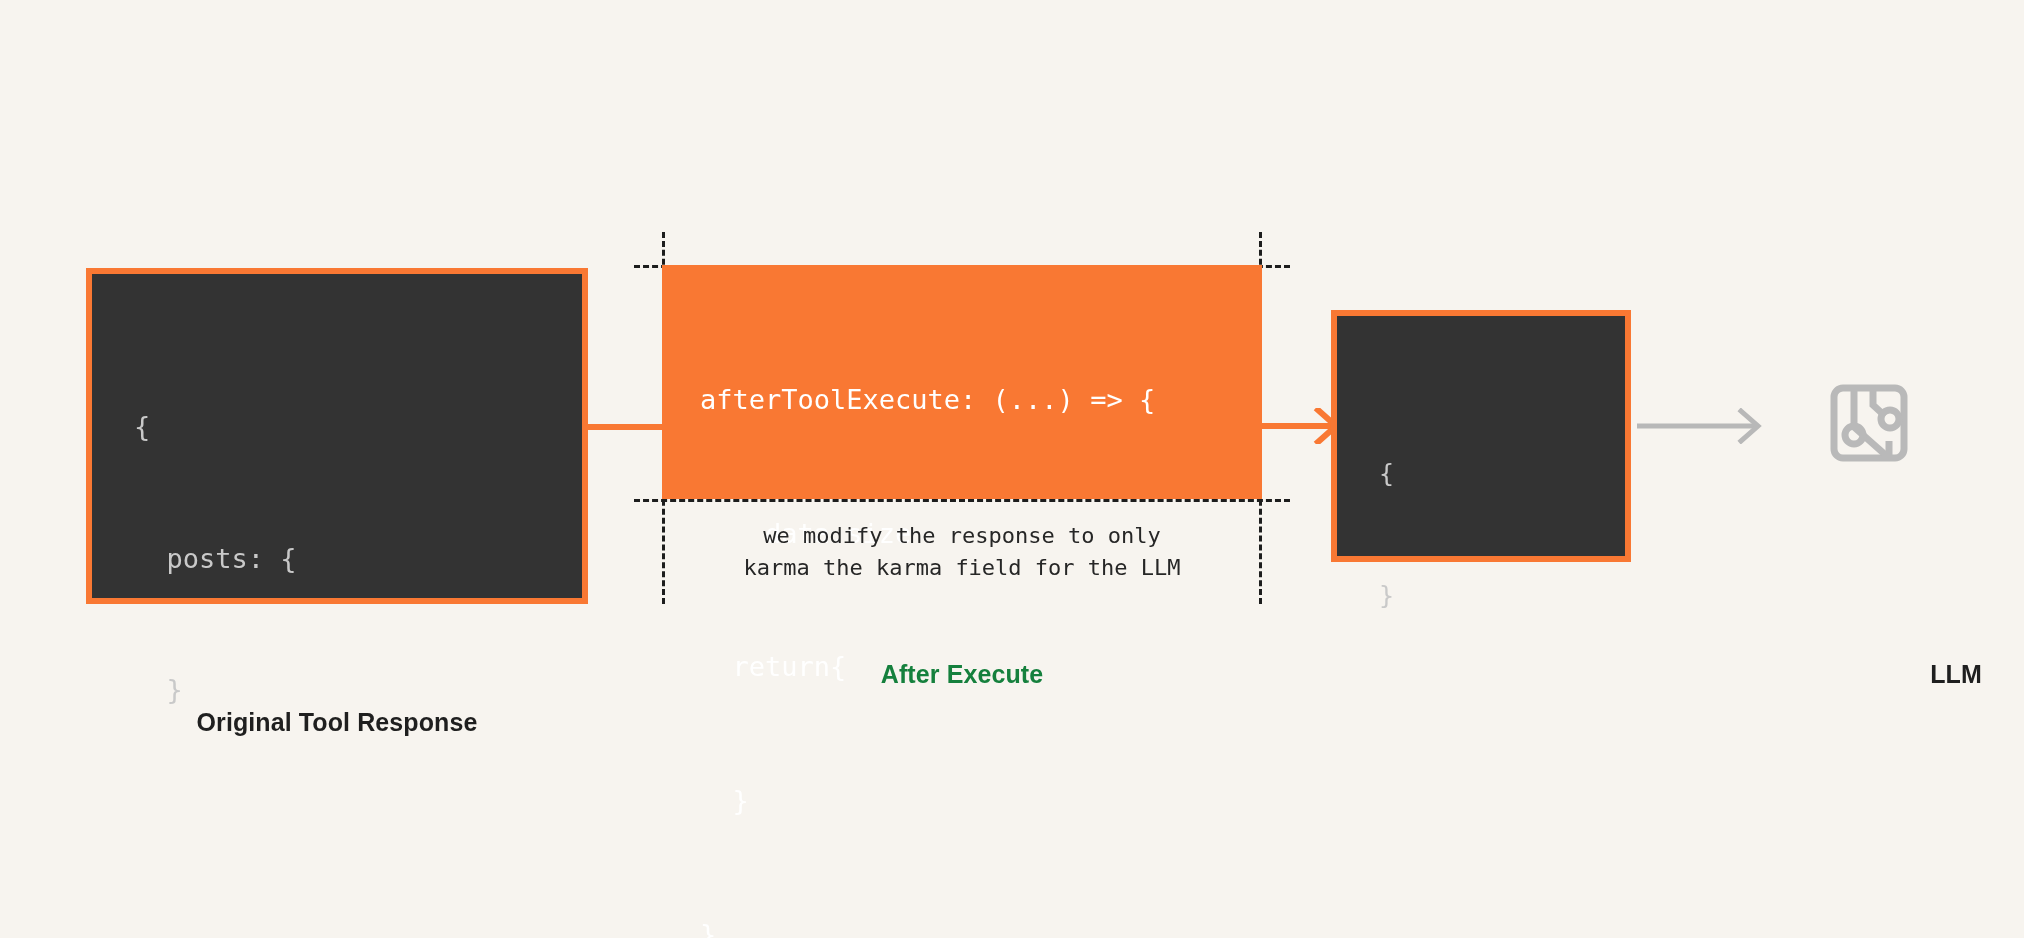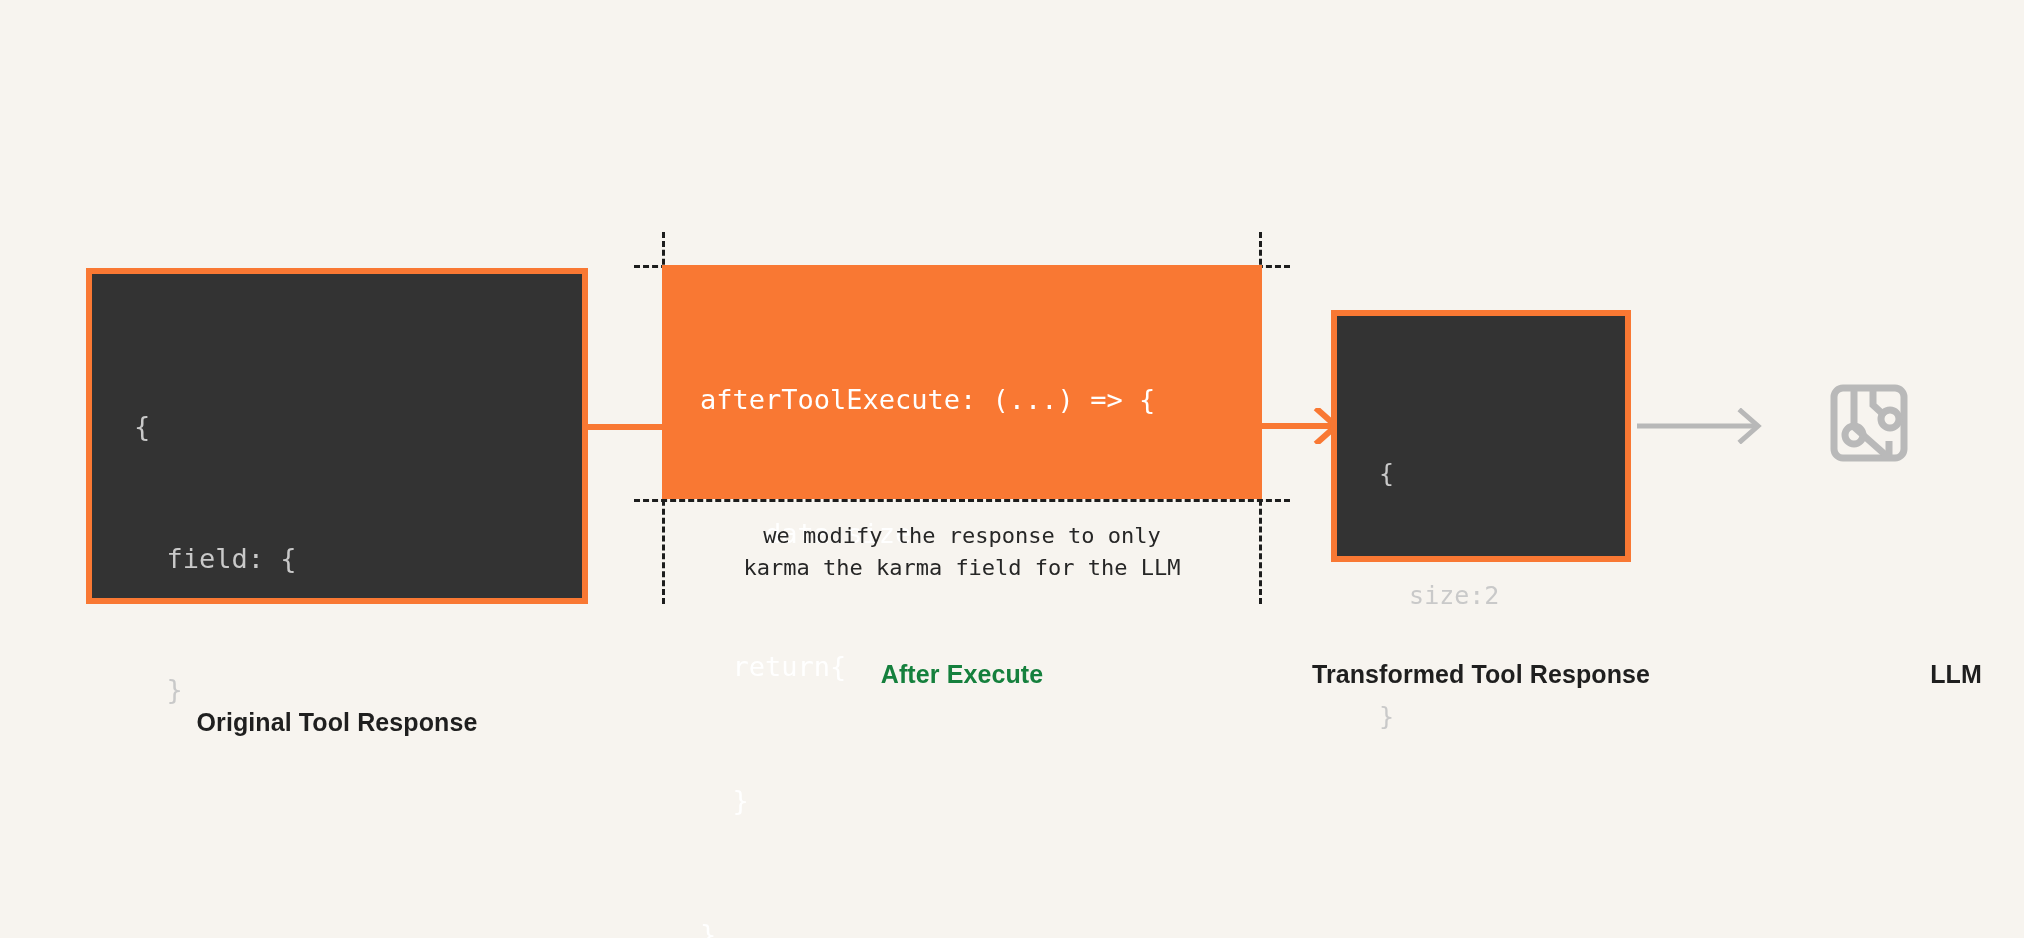--- a/index.html
+++ b/index.html
@@ -154,21 +154,21 @@
   #caption-transformed { left: 1231px; width: 500px; }
   #caption-llm         { left: 1876px; width: 160px; }
 </style>
 </head>
 <body>
 
 <div id="canvas">
 
   <div class="code-box" id="box-original">
     <span class="code-line">{</span>
-    <span class="code-line">  field: {</span>
+    <span class="code-line">  posts: {</span>
     <span class="code-line">  }</span>
     
   </div>
 
   <div class="connector" id="connector-1"></div>
 
   <div id="dashed-region">
     <div class="rail left"></div>
     <div class="rail right"></div>
     <div class="crossbar top"></div>
@@ -190,21 +190,20 @@
 
   <div class="connector" id="connector-2">
     <svg width="76" height="36" viewBox="0 0 76 36">
       <line x1="0" y1="18" x2="72" y2="18" stroke="#f97833" stroke-width="6"></line>
       <polyline points="56,2 74,18 56,34" fill="none" stroke="#f97833" stroke-width="6" stroke-linecap="square"></polyline>
     </svg>
   </div>
 
   <div class="code-box" id="box-transformed">
     <span class="code-line">{</span>
-    <span class="code-line">  size:2</span>
     <span class="code-line">}</span>
   </div>
 
   <div class="connector" id="connector-3">
     <svg width="126" height="36" viewBox="0 0 126 36">
       <line x1="0" y1="18" x2="120" y2="18" stroke="#b8b8b8" stroke-width="5"></line>
       <polyline points="104,3 121,18 104,33" fill="none" stroke="#b8b8b8" stroke-width="5" stroke-linecap="square"></polyline>
     </svg>
   </div>
 
@@ -215,16 +214,15 @@
       <path d="M44 5 L44 22 L56 33" fill="none" stroke="#b9b9b9" stroke-width="7"></path>
       <path d="M25 44 L60 75" fill="none" stroke="#b9b9b9" stroke-width="7"></path>
       <line x1="60" y1="58" x2="60" y2="75" stroke="#b9b9b9" stroke-width="7"></line>
       <circle cx="25" cy="52" r="9" fill="none" stroke="#b9b9b9" stroke-width="7"></circle>
       <circle cx="61" cy="36" r="9" fill="none" stroke="#b9b9b9" stroke-width="7"></circle>
     </svg>
   </div>
 
   <div class="caption" id="caption-original">Original Tool Response</div>
   <div class="caption" id="caption-after">After Execute</div>
-  <div class="caption" id="caption-transformed">Transformed Tool Response</div>
   <div class="caption" id="caption-llm">LLM</div>
 
 </div>
 
 </body></html>

